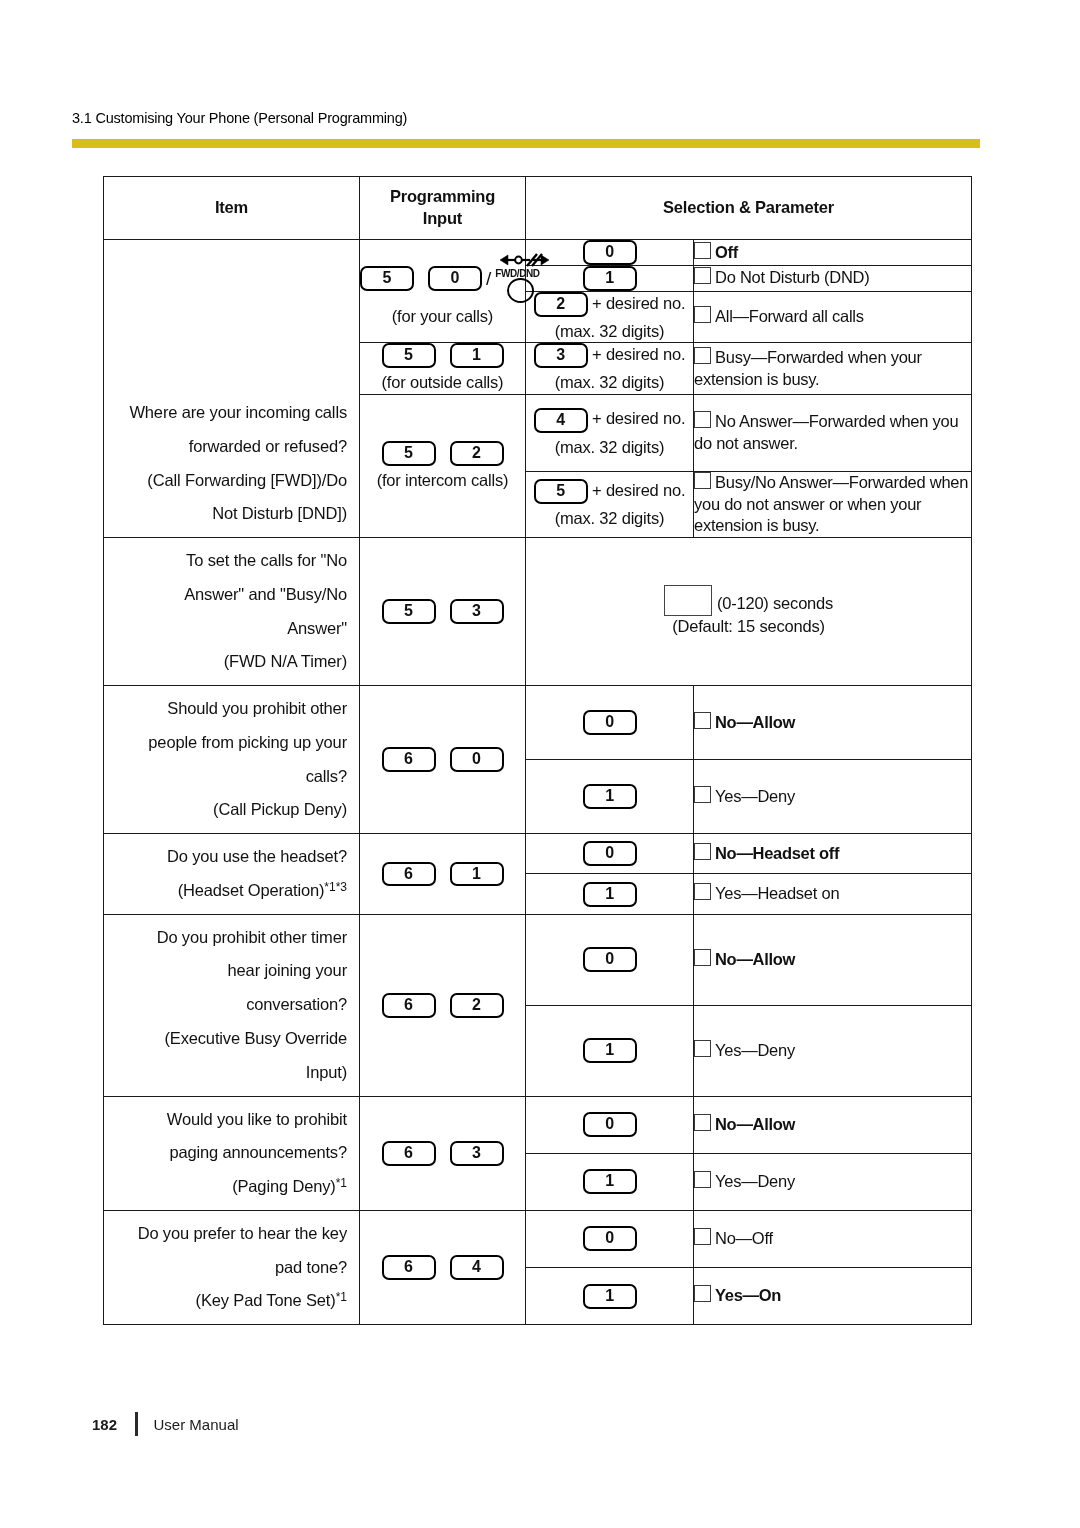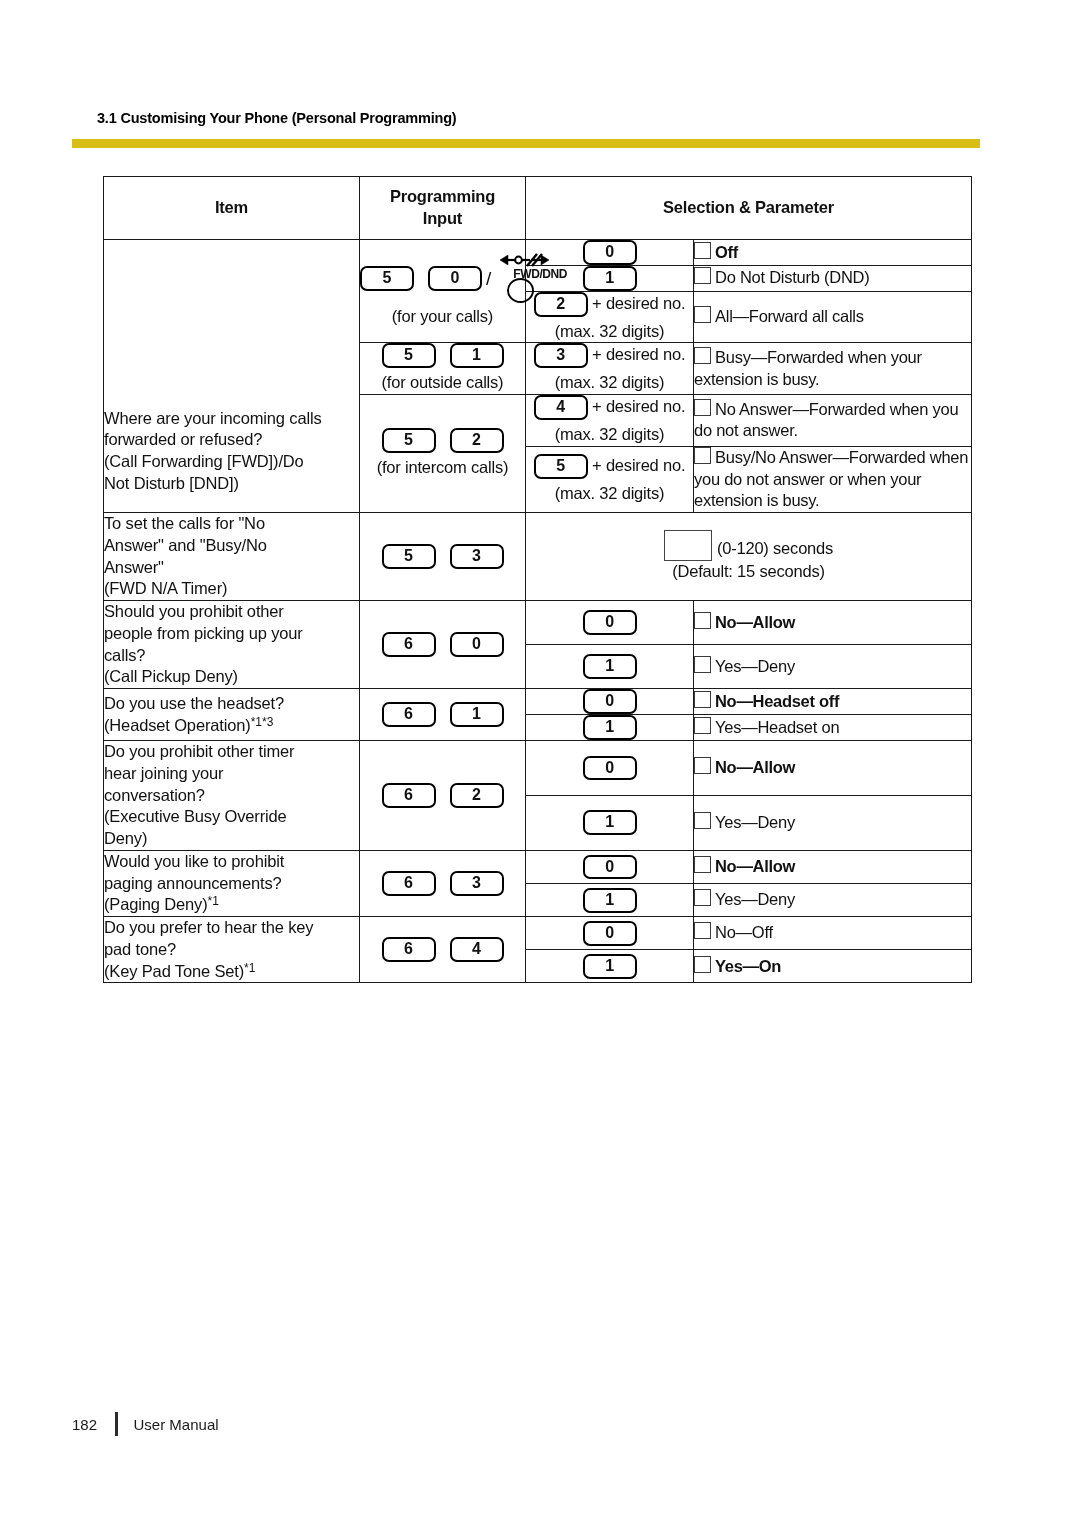--- a/index.html
+++ b/index.html
@@ -22,24 +22,23 @@
     width: 1080px;
     height: 1528px;
   }
 
   
   .running-head {
     position: absolute;
     left: 72px;
     top: 110px;
     font-size: 14.5px;
-    font-weight: bold;
+    font-weight: normal;
     letter-spacing: -0.2px;
     white-space: nowrap;
-    margin-left: 25px;
   }
   .rule-bar {
     position: absolute;
     left: 72px;
     top: 139px;
     width: 908px;
     height: 9px;
     background: #D9BE17;
   }
 
@@ -74,21 +73,21 @@
   }
 
   .item-cell {
     vertical-align: top;
     padding: 14px 8px 14px 11px;
     font-size: 16.5px;
     line-height: 1.40;
     letter-spacing: -0.15px;
   }
   .item-cell.mid { vertical-align: middle; }
-  .item-cell p { margin: 0; }
+  .item-cell p { margin: 12px; text-align: right; }
 
   .input-cell {
     text-align: center;
     vertical-align: middle;
     padding: 8px 4px;
   }
   .sel-cell {
     text-align: center;
     vertical-align: middle;
     padding: 9px 6px;
@@ -163,23 +162,23 @@
   }
   .fwd-dnd .glyph {
     position: absolute;
     left: 2px;
     top: -2px;
     width: 54px;
     height: 17px;
   }
   .fwd-dnd .lbl {
     position: absolute;
-    left: 18px;
+    left: 0;
     top: 13px;
-    font-size: 12px;
+    font-size: 10px;
     font-weight: bold;
     letter-spacing: -0.4px;
     white-space: nowrap;
   }
   .fwd-dnd .circ {
     position: absolute;
     left: 12px;
     top: 24px;
     width: 23px;
     height: 21px;
@@ -201,21 +200,21 @@
   
   .footer {
     position: absolute;
     left: 72px;
     top: 1412px;
     display: flex;
     align-items: center;
     font-size: 15px;
     color: #1a1a1a;
   }
-  .footer .pg { font-weight: normal; }
+  .footer .pg { font-weight: bold; margin-left: 20px; }
   .footer .bar {
     display: inline-block;
     width: 2.5px;
     height: 24px;
     background: #2b2b2b;
     margin: 0 16px 0 18px;
   }
 </style>
 </head>
 <body>
@@ -416,21 +415,21 @@
           <span class="chk"></span><span class="param-text">Yes—Headset on</span>
         </td>
       </tr>
 
       <tr>
         <td class="item-cell" rowspan="2">
           <p>Do you prohibit other timer</p>
           <p>hear joining your</p>
           <p>conversation?</p>
           <p>(Executive Busy Override</p>
-          <p>Deny)</p>
+          <p>Input)</p>
         </td>
         <td class="input-cell" rowspan="2">
           <div class="keyrow">
             <span class="key">6</span><span class="key">2</span>
           </div>
         </td>
         <td class="sel-cell">
           <span class="key">0</span>
         </td>
         <td class="param-cell">

